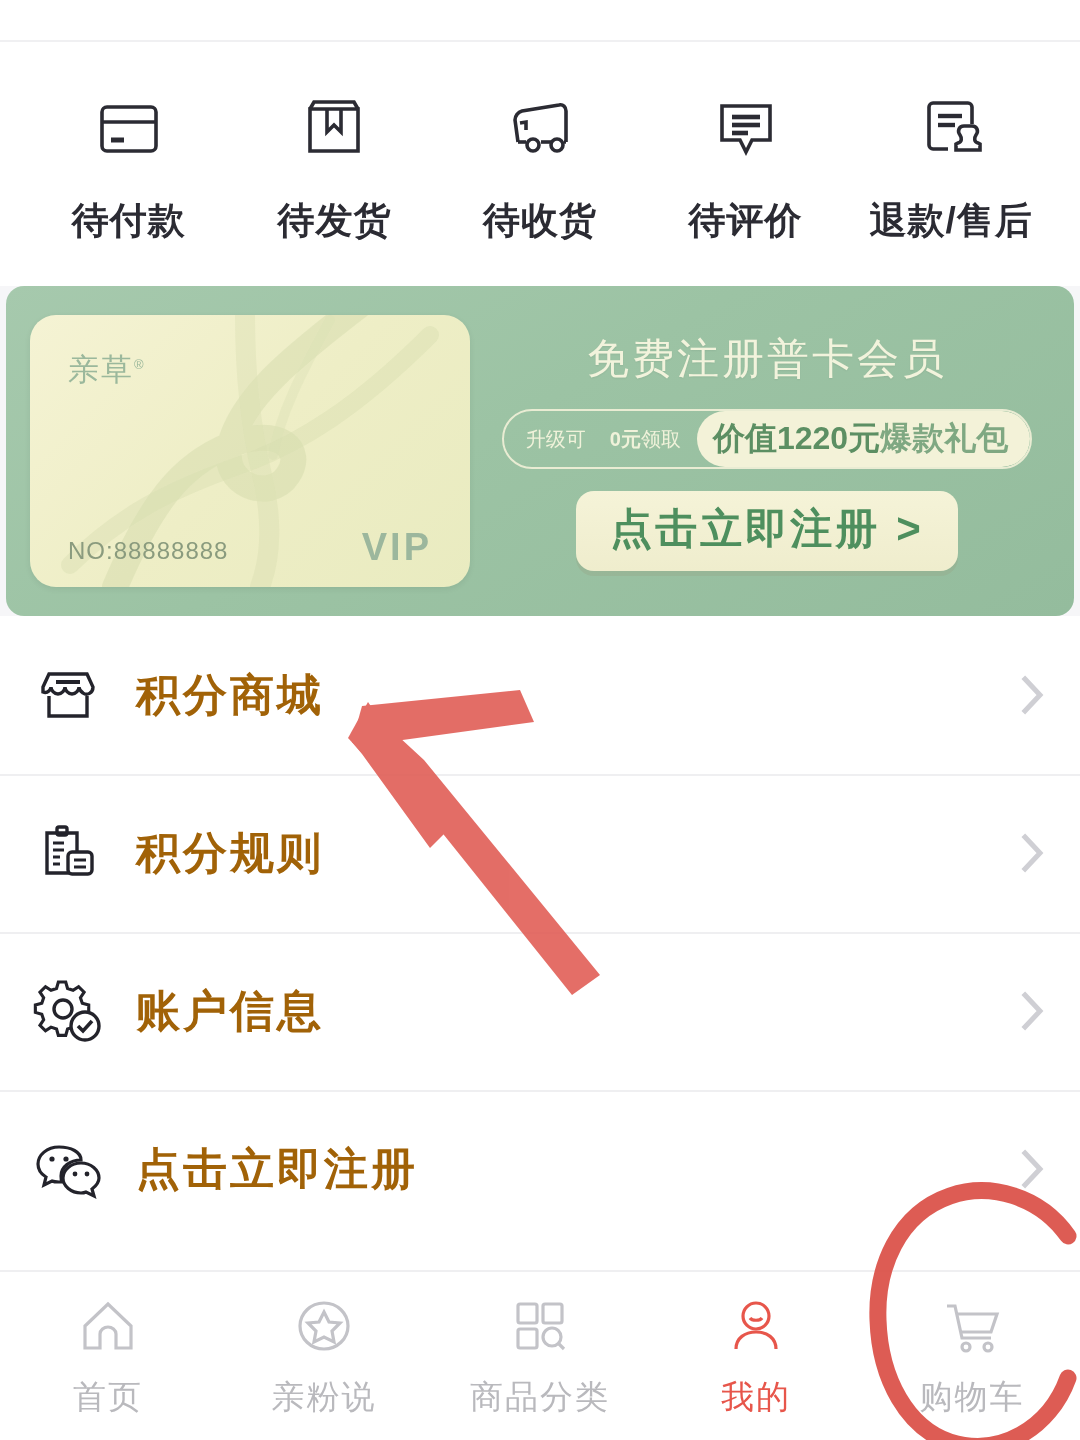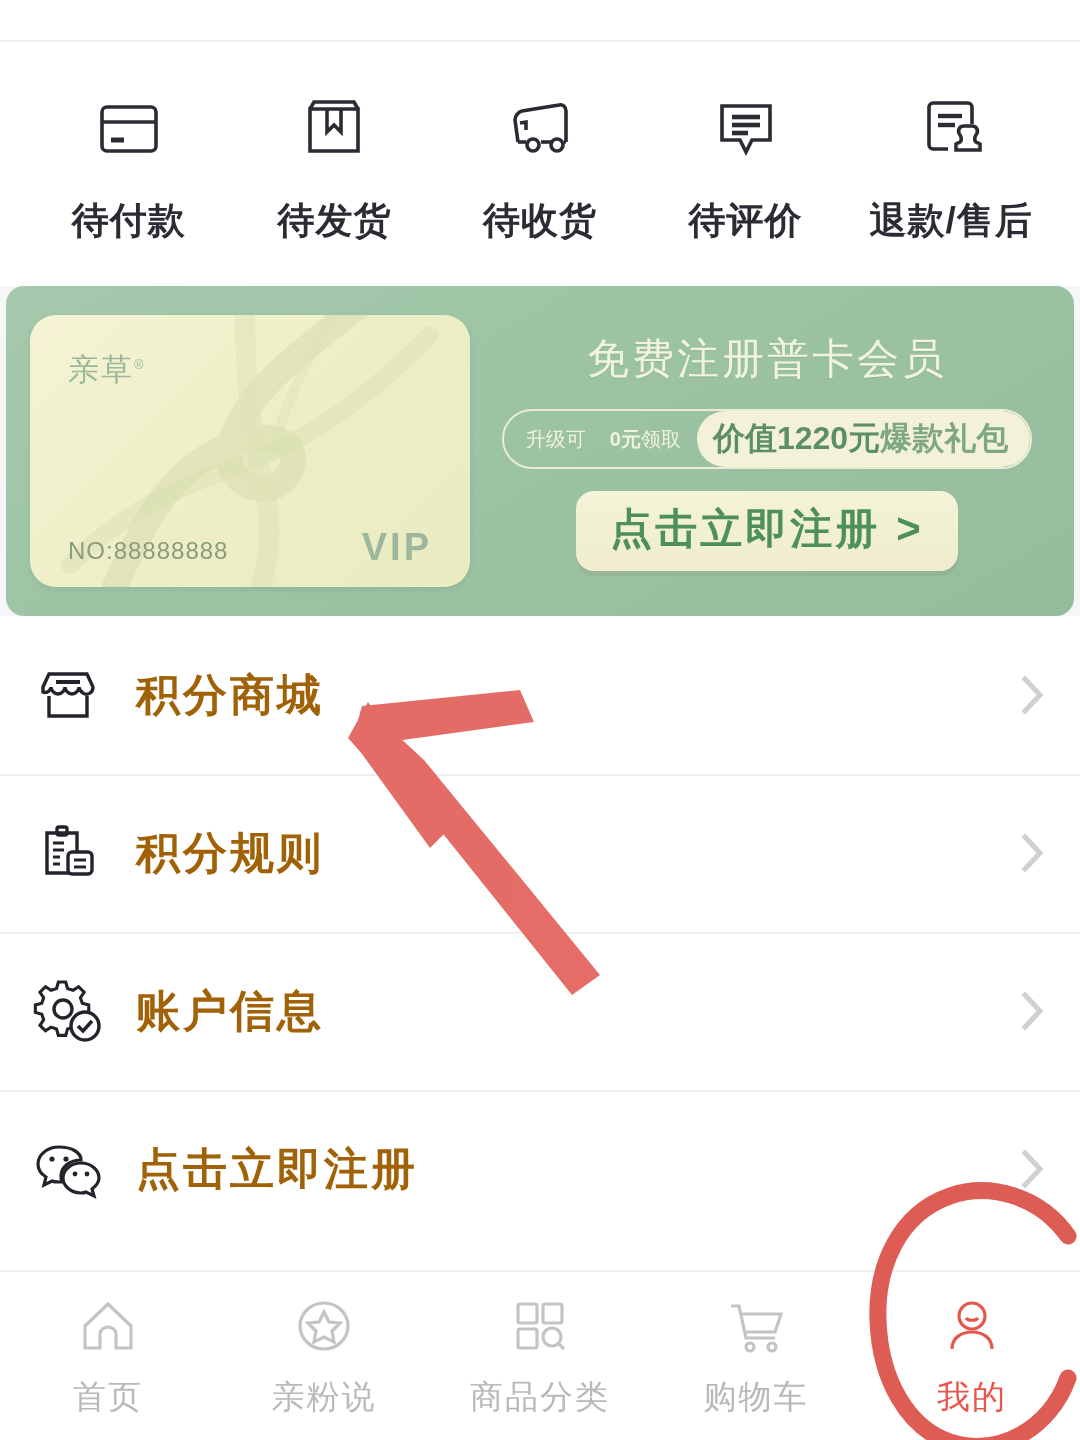--- a/index.html
+++ b/index.html
@@ -489,41 +489,41 @@
         <rect x="11" y="11" width="19" height="19" rx="2"></rect>
         <rect x="36" y="11" width="19" height="19" rx="2"></rect>
         <rect x="11" y="36" width="19" height="19" rx="2"></rect>
         <circle cx="45" cy="44" r="9"></circle>
         <line x1="52" y1="51" x2="57" y2="56"></line>
       </svg>
     </div>
     <div class="nav-label">商品分类</div>
   </div>
 
+  <div class="nav-item active">
+    <div class="nav-icon">
+      <svg width="66" height="66" viewBox="0 0 66 66" fill="none" stroke="#e7564b" stroke-width="3.2">
+        <circle cx="33" cy="23" r="13"></circle>
+        <path d="M27 25 C29 28 37 28 39 25"></path>
+        <path d="M13 56 C13 45 22 39 33 39 C44 39 53 45 53 56"></path>
+      </svg>
+    </div>
+    <div class="nav-label">我的</div>
+  </div>
+
   <div class="nav-item">
     <div class="nav-icon">
       <svg width="66" height="66" viewBox="0 0 66 66" fill="none" stroke="#c3c3c8" stroke-width="3.2">
         <path d="M8 13 L16 13 L23 45 L52 45"></path>
         <path d="M18 21 L58 21 L52 39 L22 39"></path>
         <circle cx="27" cy="54" r="4"></circle>
         <circle cx="49" cy="54" r="4"></circle>
       </svg>
     </div>
     <div class="nav-label">购物车</div>
-  </div>
-
-  <div class="nav-item active">
-    <div class="nav-icon">
-      <svg width="66" height="66" viewBox="0 0 66 66" fill="none" stroke="#e7564b" stroke-width="3.2">
-        <circle cx="33" cy="23" r="13"></circle>
-        <path d="M27 25 C29 28 37 28 39 25"></path>
-        <path d="M13 56 C13 45 22 39 33 39 C44 39 53 45 53 56"></path>
-      </svg>
-    </div>
-    <div class="nav-label">我的</div>
   </div>
 
 </div>
 
 <svg class="annotation-layer" width="1080" height="1440" viewBox="0 0 1080 1440">
   <g fill="#e05a52" opacity="0.88">
     <path d="M352 742 L362 706 L520 690 L534 722 L388 742 Z"></path>
     <path d="M352 742 L372 712 L424 760 L600 975 L572 995 L400 780 Z"></path>
     <path d="M352 742 L376 718 L446 832 L430 848 L362 754 Z"></path>
     <path d="M348 738 L368 702 L398 746 L372 764 Z"></path>

